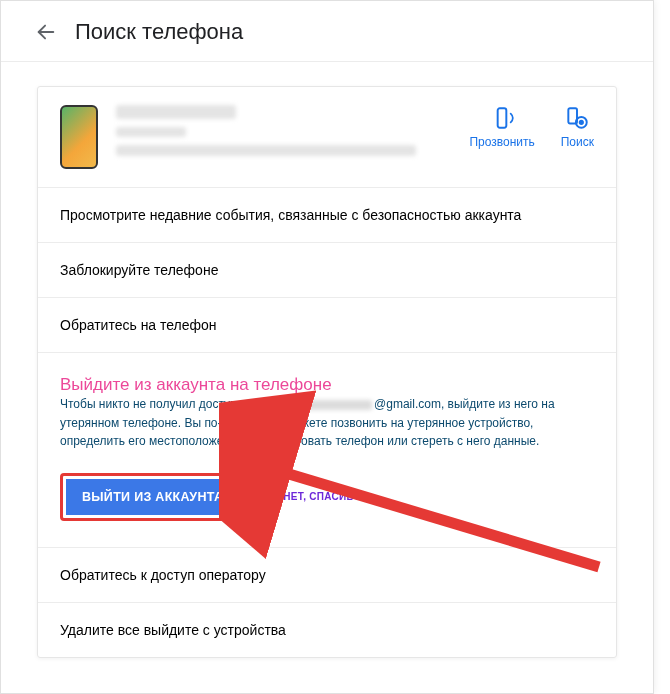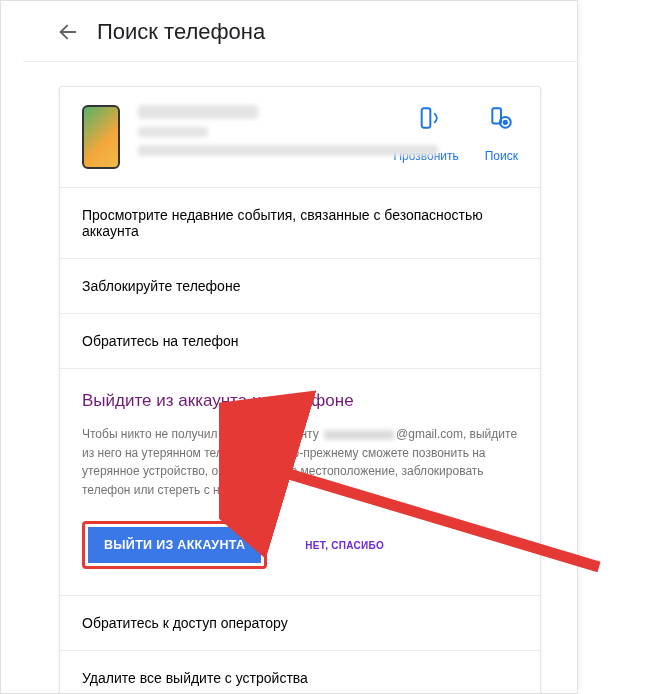--- a/index.html
+++ b/index.html
@@ -1,37 +1,37 @@
 <!DOCTYPE html>
 <html><head>
 <meta charset="utf-8">
 <style>
   html,body{margin:0;padding:0;background:#fff;font-family:Arial,Helvetica,sans-serif;color:#202124;}
-  .frame{width:578px;height:694px;box-sizing:border-box;border:1px solid #e0e0e0;box-shadow:0 0 8px rgba(0,0,0,.08);position:relative;padding-left:22px;}
+  .frame{width:654px;height:694px;box-sizing:border-box;border:1px solid #e0e0e0;box-shadow:0 0 8px rgba(0,0,0,.08);position:relative;}
   .header{display:flex;align-items:center;gap:18px;padding:18px 24px 16px 34px;}
   .back-icon svg{display:block;}
   .title{font-size:22px;color:#202124;font-weight:400;}
   .divider{height:1px;background:#ececec;}
   .panel{margin:24px 36px 0 36px;border:1px solid #e6e6e6;border-radius:3px;box-shadow:0 1px 4px rgba(0,0,0,.06);}
   .row{border-bottom:1px solid #ececec;}
   .row:last-child{border-bottom:none;}
   .device-row{display:flex;padding:18px 22px;align-items:flex-start;}
   .phone-mock{width:34px;height:60px;border-radius:6px;background:linear-gradient(135deg,#58b368 0%,#f4a63a 60%,#f2b94b 100%);border:2px solid #333;flex:none;margin-right:18px;}
   .device-info{flex:1;min-width:0;}
   .blur-line{height:12px;border-radius:3px;background:#e4e4e4;filter:blur(2px);margin-bottom:8px;}
   .blur-line.w1{width:120px;height:14px;}
   .blur-line.w2{width:70px;height:10px;}
   .blur-line.w3{width:300px;height:11px;}
   .actions{display:flex;gap:26px;margin-left:auto;align-items:flex-start;}
-  .action{display:flex;flex-direction:column;align-items:center;gap:18px;color:#1a73e8;font-size:12px;cursor:pointer;}
+  .action{display:flex;flex-direction:column;align-items:center;gap:4px;color:#1a73e8;font-size:12px;cursor:pointer;}
   .action svg{display:block;}
   .simple-row{padding:19px 22px;font-size:14px;color:#000000;cursor:pointer;}
   .expanded{padding:22px 22px 26px 22px;position:relative;}
-  .exp-title{font-size:17px;color:#701a75;margin-bottom:14px;font-weight:400;}
-  .exp-body{font-size:12px;line-height:1.55;color:#737373;}
+  .exp-title{font-size:17px;color:#ec4899;font-weight:400;}
+  .exp-body{font-size:12px;line-height:1.55;color:#0c4a6e;}
   .email-blur{display:inline-block;width:70px;height:10px;background:#dcdcdc;filter:blur(2px);border-radius:2px;vertical-align:middle;margin:0 2px;}
   .btn-row{margin-top:22px;display:flex;align-items:center;gap:32px;}
   .btn-primary{background:#3b78e7;color:#fff;border:none;font-weight:700;font-size:12.5px;letter-spacing:.3px;padding:11px 16px;cursor:pointer;}
   .highlight-box{border:3px solid #e53935;padding:3px;border-radius:4px;display:inline-block;}
   .btn-flat{background:none;border:none;color:#6d28d9;font-weight:700;font-size:10px;letter-spacing:.3px;padding:11px 6px;cursor:pointer;}
   
   .arrow-svg{position:absolute;pointer-events:none;left:218px;top:336px;}
 </style>
 </head>
 <body>

